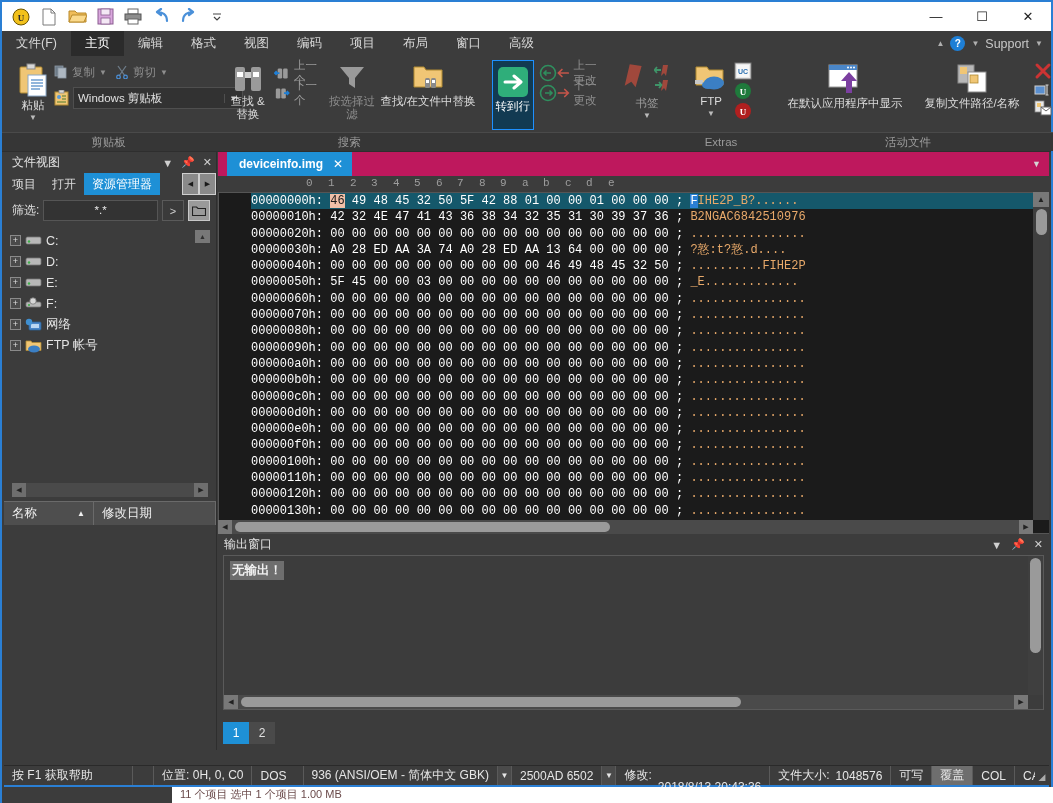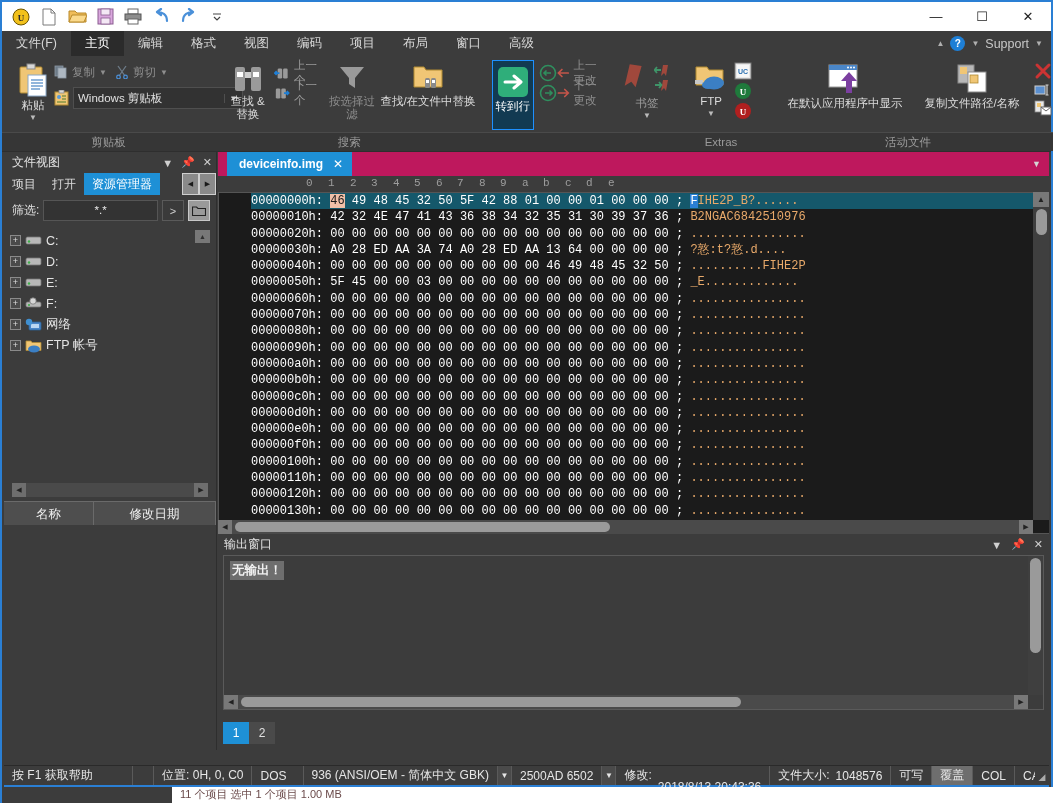--- a/index.html
+++ b/index.html
@@ -136,21 +136,20 @@
   }
   .hsb {
     position:absolute; left:8px; right:8px; height:14px; background:#4a4a4a;
     display:flex; align-items:center;
   }
   .hsb .arw { width:14px; height:14px; background:#6e6e6e; color:#222; font-size:7px; text-align:center; line-height:14px; }
   .listhdr { position:absolute; left:0; right:0; height:24px; background:#4e4e4e; display:flex; border-top:1px solid #6a6a6a; }
   .listhdr .col {
     display:flex; align-items:center; padding:4px 8px; font-size:12.5px; color:#f0f0f0;
     border-right:1px solid #6a6a6a;
-    flex-direction:column;
   }
   .listbody { position:absolute; left:0; right:0; background:#3c3c3c; }
 
   
   .rightarea { position:absolute; left:214px; right:0; top:0; bottom:0; }
 
   .doctabbar { height:24px; display:flex; align-items:stretch; background:#be185d; position:relative; }
   .doctab {
     background:#1e90d6; color:#ffffff; display:flex; align-items:center; gap:10px;
     padding:0 9px 0 12px; font-size:12px; font-weight:bold;

